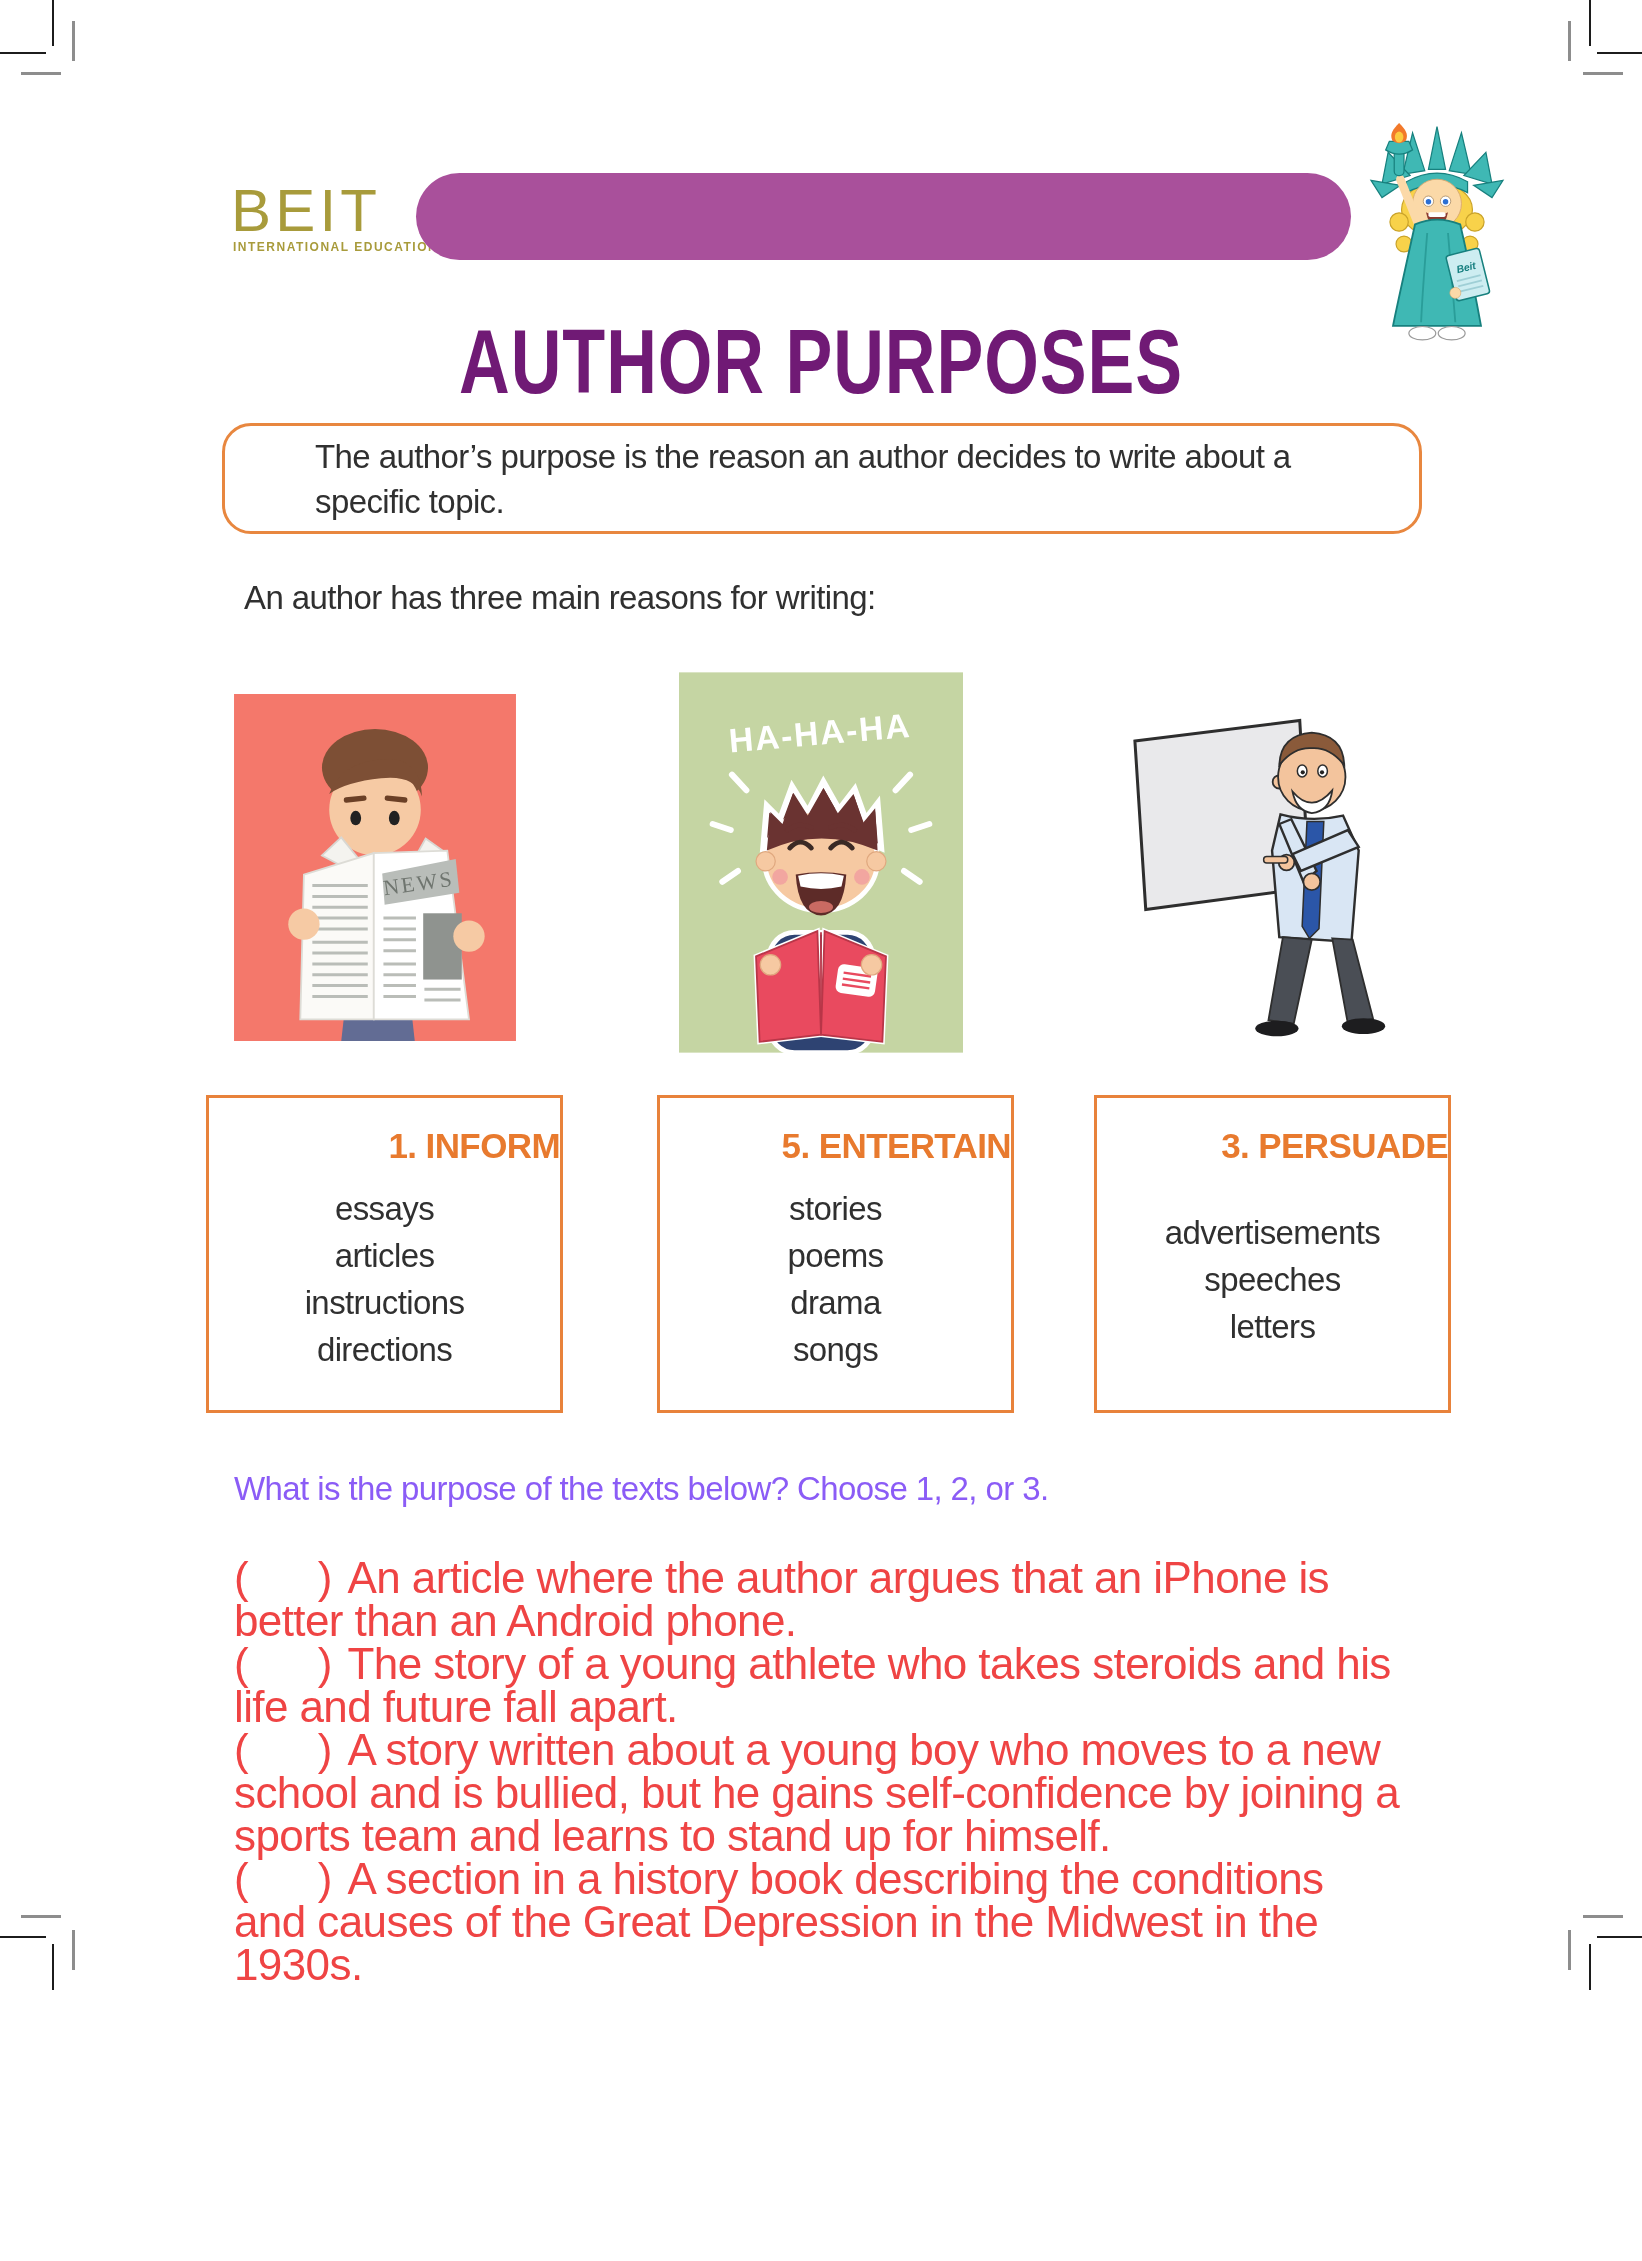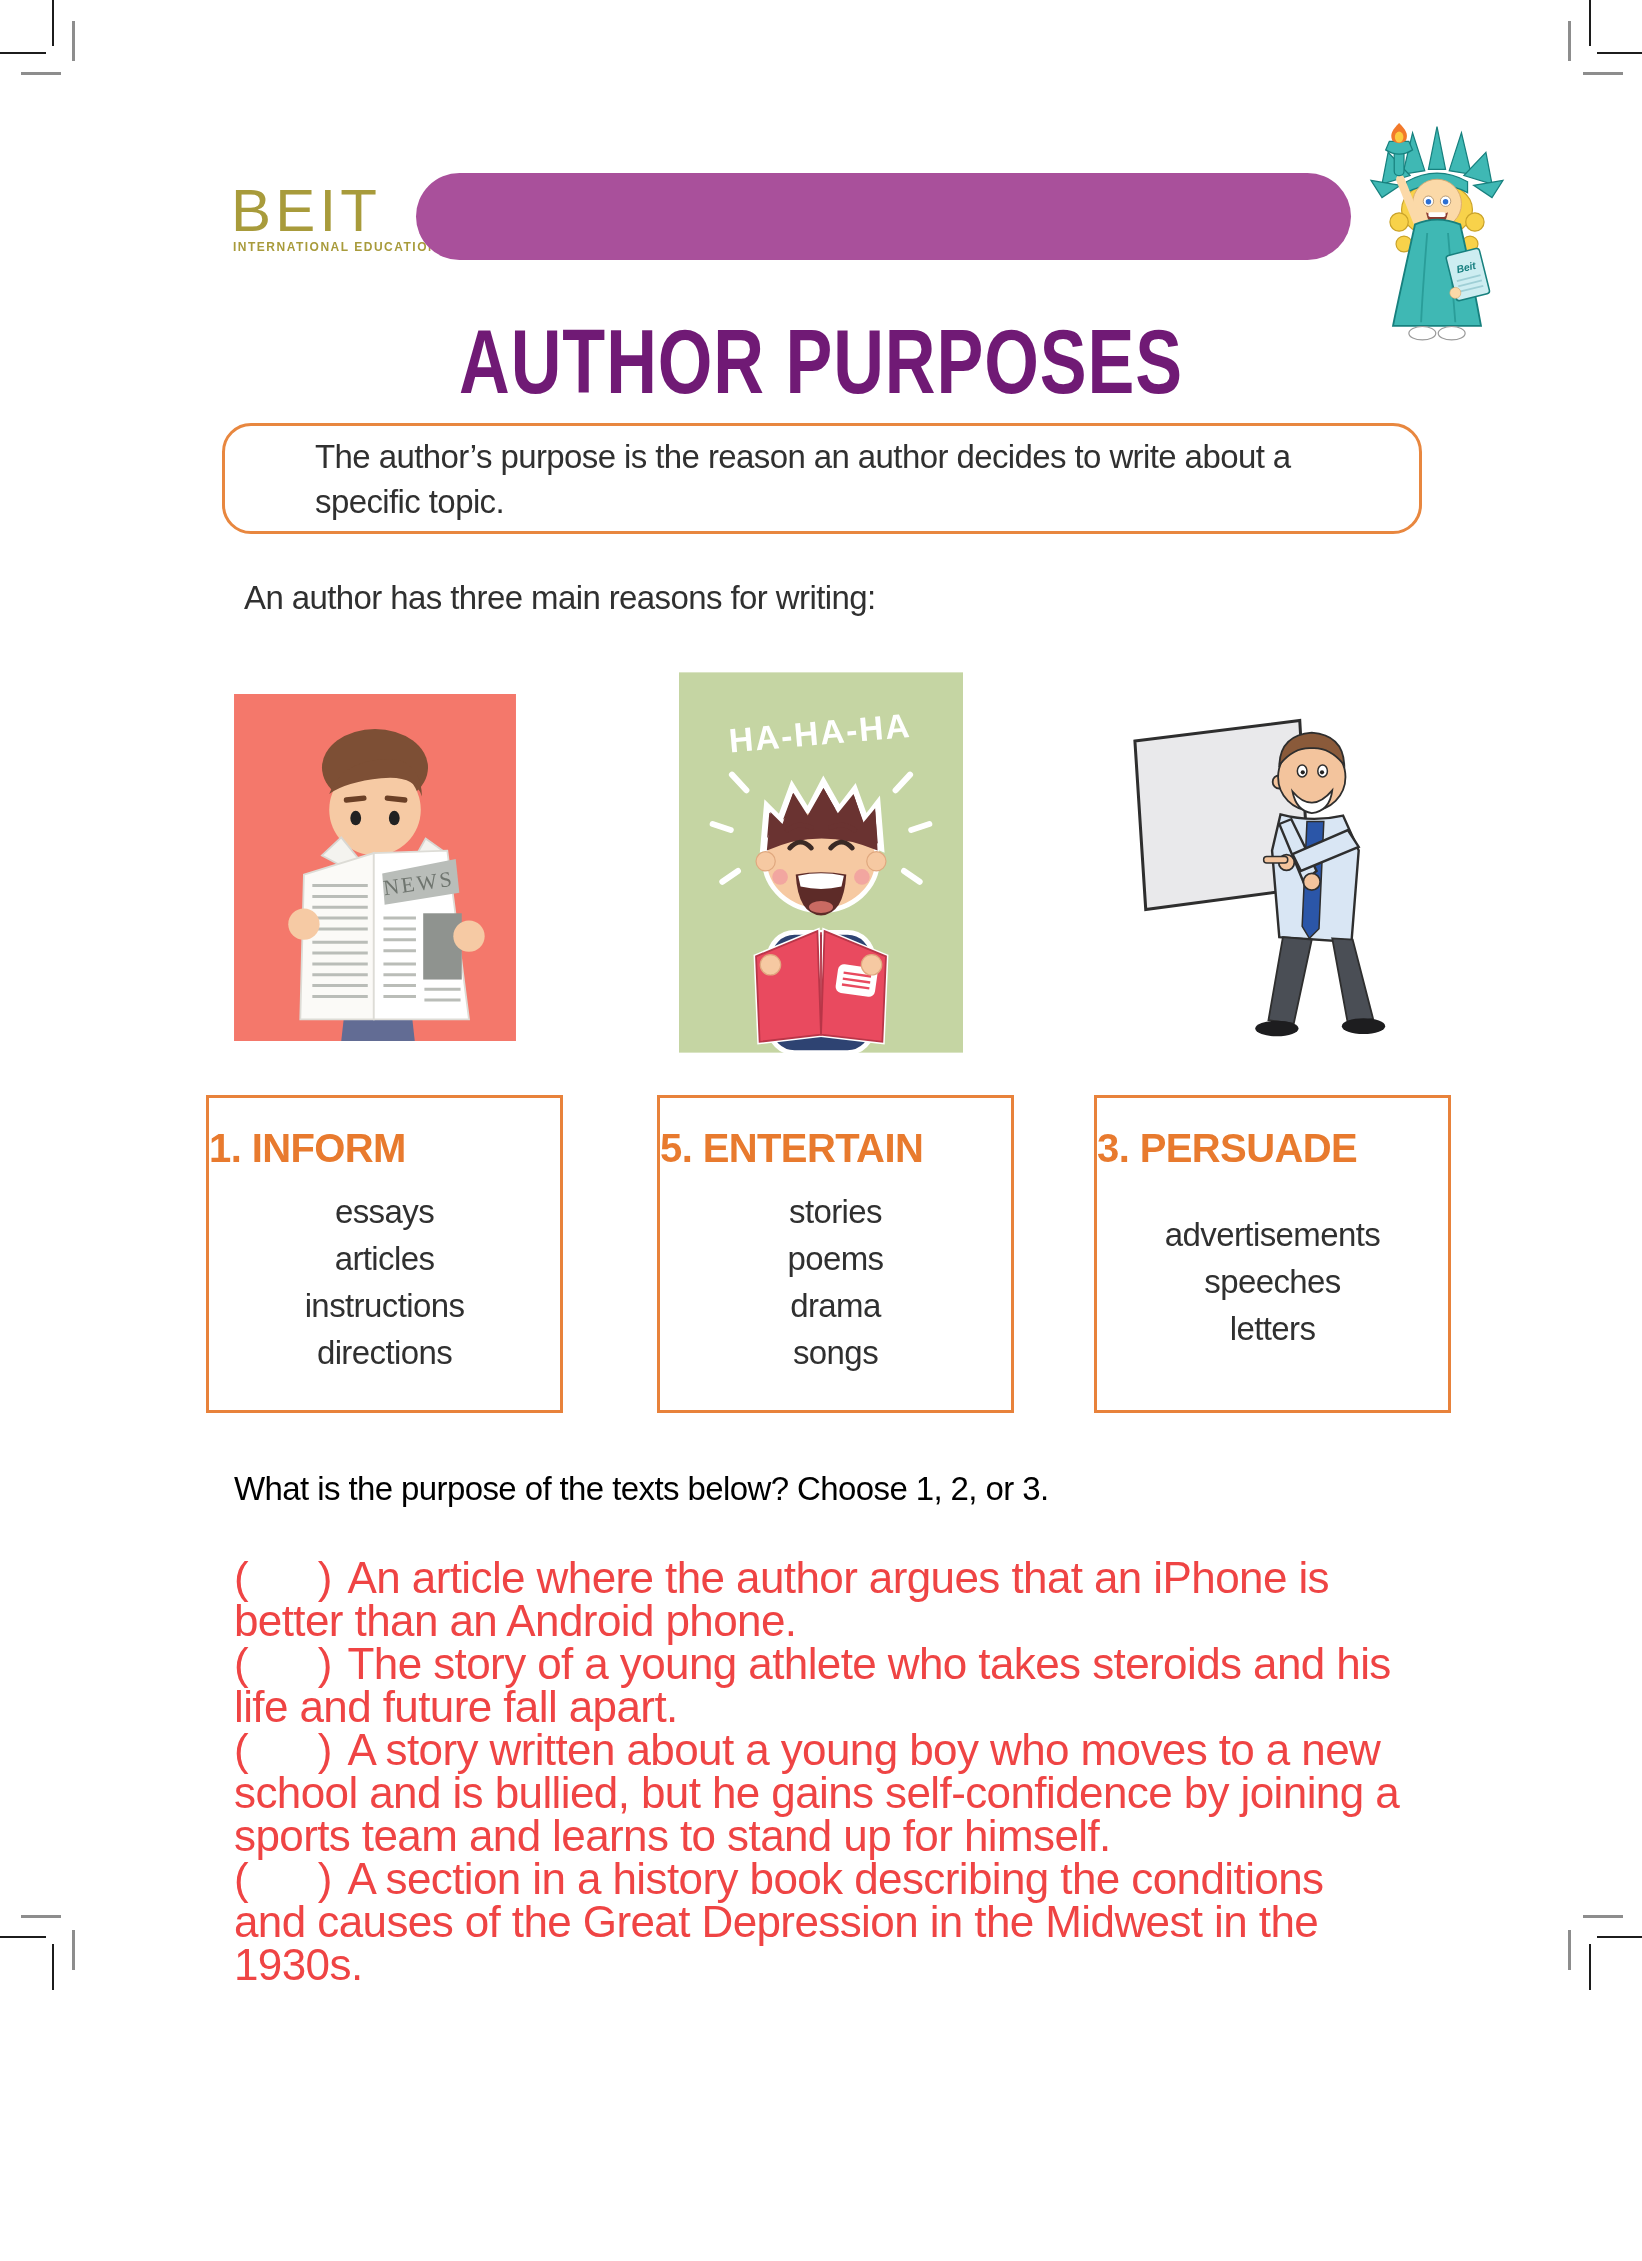--- a/index.html
+++ b/index.html
@@ -33,28 +33,28 @@
   
   .ill{position:absolute;}
   .ill-1{left:234px;top:694px;width:282px;height:347px;}
   .ill-2{left:679px;top:672px;width:284px;height:381px;}
   .ill-3{left:1100px;top:670px;width:290px;height:379px;}
 
   
   .pbox{position:absolute;top:1095px;height:318px;width:357px;border:3.6px solid #E8823B;
         box-sizing:border-box;background:#fff;display:flex;flex-direction:column;}
   .pbox-1{left:206px;} .pbox-2{left:657px;} .pbox-3{left:1094px;}
-  .pbox-heading{margin-top:28px;text-align:left;font-size:40px;font-weight:bold;
+  .pbox-heading{margin-top:28px;text-align:right;font-size:35px;font-weight:bold;
                 color:#E87A2E;letter-spacing:-0.6px;}
   .pbox-items{flex:1;display:flex;flex-direction:column;justify-content:center;
               align-items:center;padding-bottom:18px;}
   .pbox-item{font-size:33px;line-height:47px;letter-spacing:-0.6px;color:#303030;}
 
   
-  .question-line{position:absolute;left:234px;top:1470px;font-size:33px;letter-spacing:-0.6px;color:#000000;}
+  .question-line{position:absolute;left:234px;top:1470px;font-size:33px;letter-spacing:-0.6px;color:#8b5cf6;}
   .exercises{position:absolute;left:234px;top:1556px;width:1166px;font-size:44px;
              line-height:43px;letter-spacing:-0.6px;color:#ef4444;}
   .slot{white-space:pre;margin-right:15.7px;}
 
   
   .page-balloon{position:absolute;left:164px;top:2069px;width:181px;height:108px;}
 </style>
 </head>
 <body>
 

